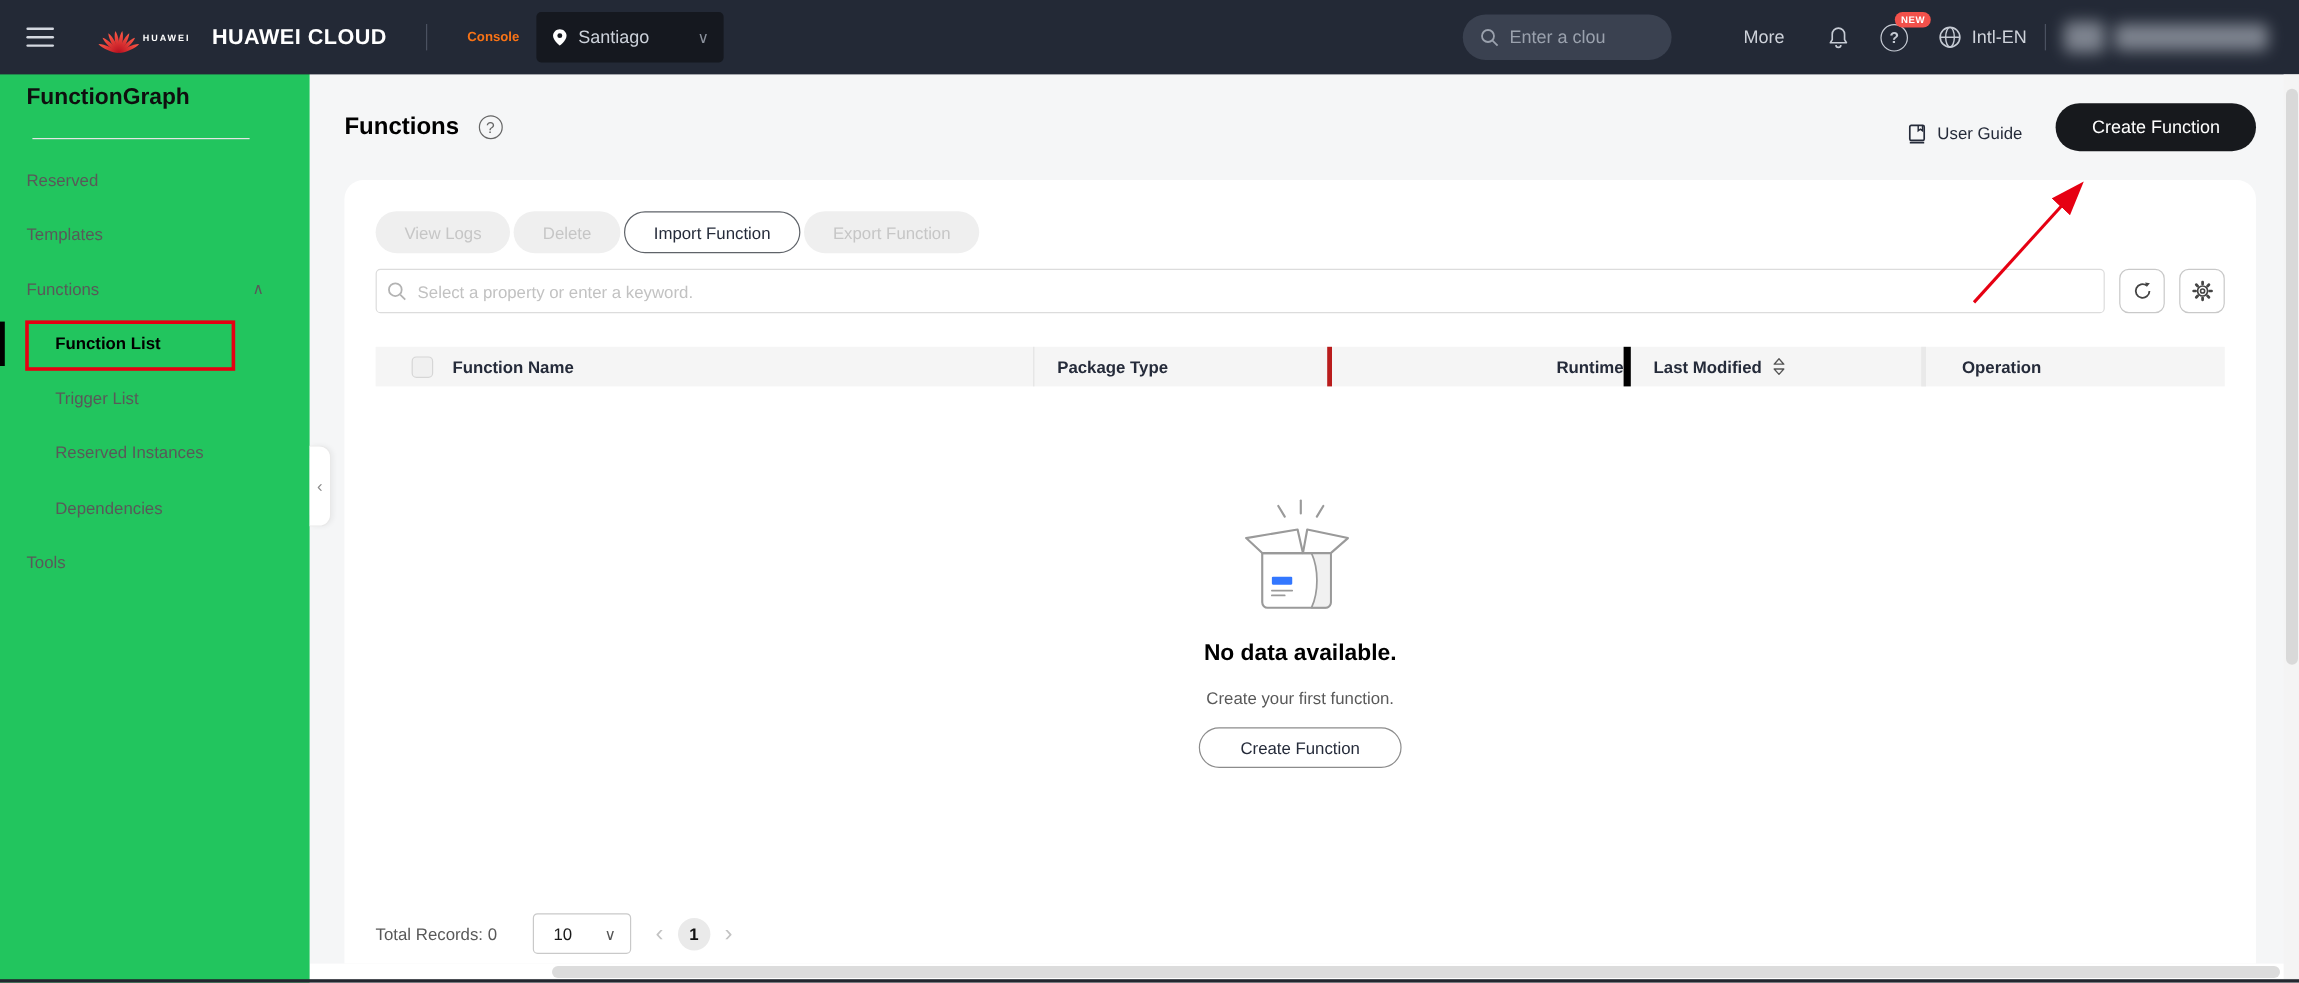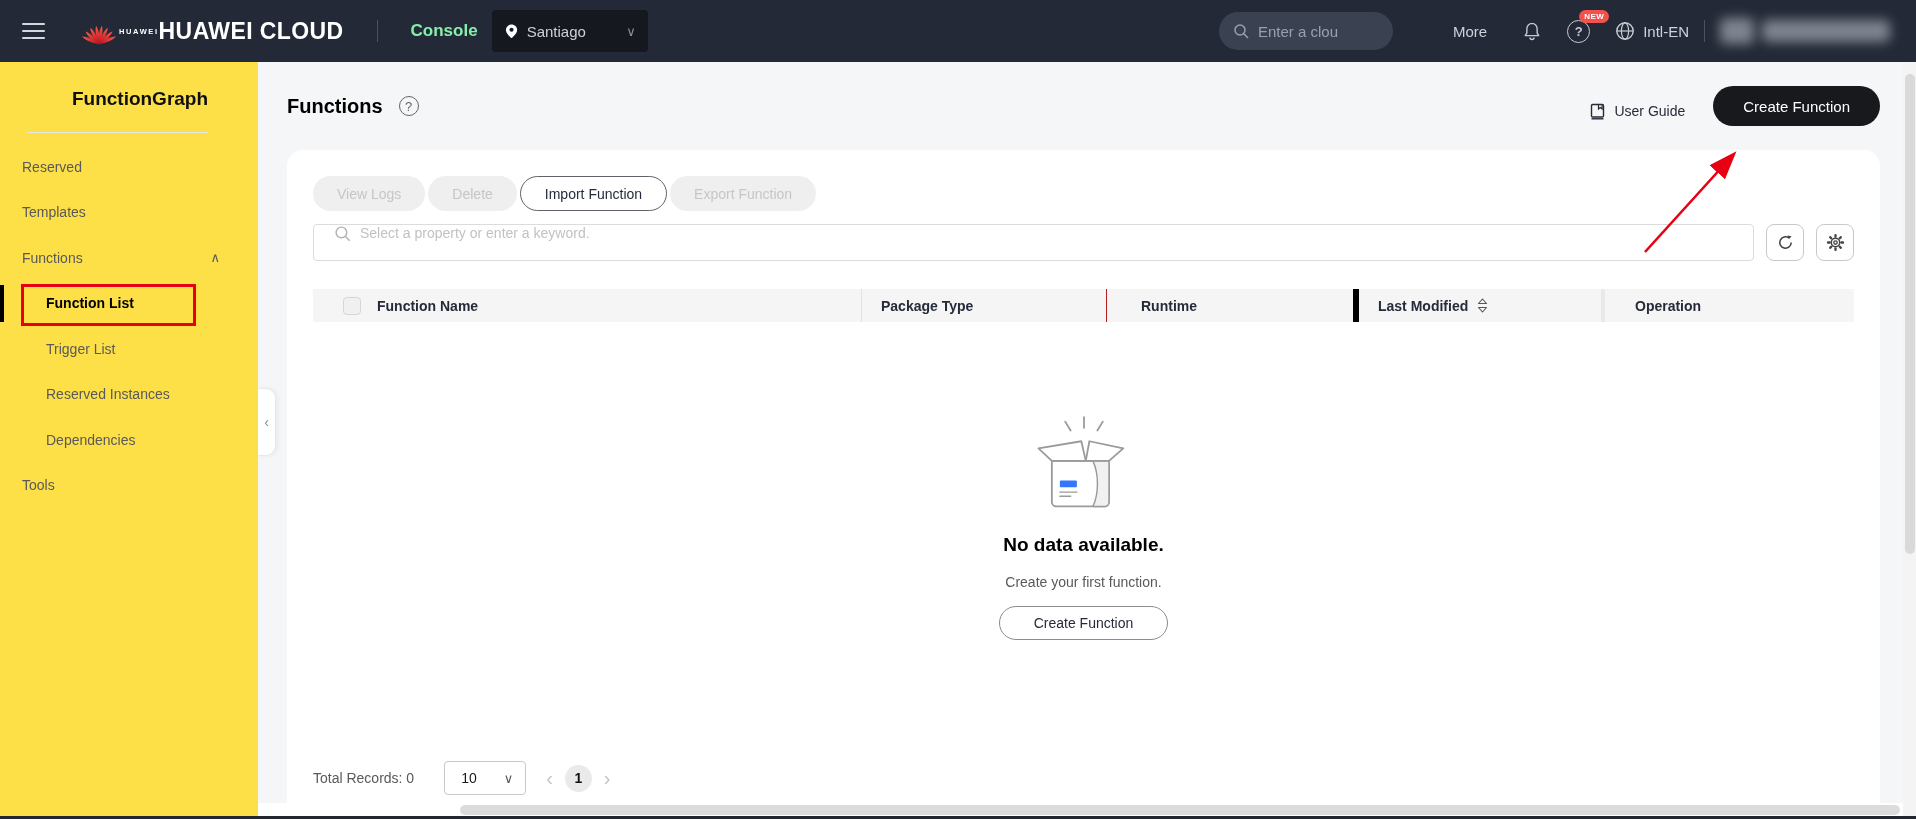--- a/index.html
+++ b/index.html
@@ -9,24 +9,24 @@
     font-family:"Liberation Sans", sans-serif; -webkit-font-smoothing:antialiased;
   }
 
   
   .topbar { position:absolute; left:0; top:0; right:0; height:62px; background:#232936;
             display:flex; align-items:center; color:#e6e9ef; z-index:20; }
   .hamburger { margin-left:22px; width:23px; cursor:pointer; }
   .hamburger i { display:block; height:2.5px; background:#d4d8e0; border-radius:1px; margin:4.5px 0; }
   .logo { margin-left:34px; display:flex; flex-direction:row; align-items:center; }
   .logo-sub { font-size:7.5px; font-weight:700; letter-spacing:1.6px; color:#fff; margin-top:1px; }
-  .brand { font-size:23px; font-weight:700; color:#fff; letter-spacing:.4px; white-space:nowrap; }
+  .brand { margin-left:18px; font-size:18px; font-weight:700; color:#fff; letter-spacing:.4px; white-space:nowrap; }
   .tb-divider { width:1px; height:22px; background:#4a5160; margin:0 33px; flex:0 0 1px; }
   .tb-divider.small { margin:0 15px; }
-  .console { font-size:17px; font-weight:700; color:#86efac; cursor:pointer; }
+  .console { font-size:11px; font-weight:700; color:#f97316; cursor:pointer; }
   .region { margin-left:14px; height:42px; width:156px; background:#15181f; border-radius:4px;
             display:flex; align-items:center; padding:0 12px; gap:8px; cursor:pointer; }
   .region-name { font-size:15px; color:#ccd1da; flex:1; }
   .chev { color:#8b919c; font-size:13px; line-height:1; }
   .tb-search { margin-left:auto; width:174px; height:38px; border-radius:19px; background:#3a4150;
                display:flex; align-items:center; padding:0 14px; gap:9px; }
   .tb-search input { flex:1; min-width:0; background:transparent; border:none; outline:none;
                      color:#9aa1ad; font-size:15px; font-family:inherit; }
   .tb-search input::placeholder { color:#9aa1ad; }
   .tb-more { margin-left:60px; font-size:15px; color:#ced2da; cursor:pointer; }
@@ -37,21 +37,21 @@
   .new-badge { position:absolute; top:-11px; left:11px; background:#f3514b; color:#fff;
                font-size:8px; font-weight:700; letter-spacing:.5px; padding:2px 5px; border-radius:8px; }
   .tb-globe { margin-left:24px; display:flex; align-items:center; gap:7px; cursor:pointer; }
   .tb-locale { font-size:15px; color:#ced2da; }
   .account { display:flex; align-items:center; gap:8px; margin-right:26px; cursor:pointer; }
   .blur-blob { background:#959ba6; opacity:.8; filter:blur(6px); border-radius:5px; }
   .blob-a { width:34px; height:26px; }
   .blob-b { width:128px; height:22px; }
 
   
-  .sidebar { position:absolute; left:0; top:62px; width:258px; bottom:0; background:#fde047; z-index:10;text-align:center; }
+  .sidebar { position:absolute; left:0; top:45px; width:258px; bottom:0; background:#22c55e; z-index:10; }
   .sb-title { margin:26px 0 0 22px; font-size:19px; font-weight:700; color:#0f0f0f; }
   .sb-divider { margin:22px 50px 0 27px; height:1px; background:#e5e5e5; }
   .sb-nav { margin-top:11px; }
   .sb-item { height:45.5px; display:flex; align-items:center; padding-left:22px;
              font-size:14px; color:#595959; position:relative; cursor:pointer; }
   .sb-item.sub { padding-left:46px; }
   .sb-item.active { font-weight:700; color:#000; }
   .active-bar { position:absolute; left:0; top:4px; bottom:4px; width:4px; background:#000; }
   .sb-chevron { position:absolute; right:38px; color:#595959; font-size:13px; }
   .red-box { position:absolute; left:21px; top:222px; width:175px; height:42px;
@@ -77,32 +77,32 @@
   .card { position:absolute; left:29px; top:88px; width:1593px; bottom:16px; background:#fff;
           border-radius:16px 16px 0 0; padding:26px 26px 0; }
 
   .toolbar { display:flex; gap:3px; }
   .btn { height:35px; border-radius:18px; padding:0 24px; font-size:14px; font-family:inherit;
          display:inline-flex; align-items:center; background:#efefef; color:#c6c6c6; border:none; }
   .btn.enabled { background:#fff; border:1px solid #5f6369; color:#252b3a; cursor:pointer; }
 
   .search-row { margin-top:13px; display:flex; gap:12px; align-items:center; }
   .search-box { flex:1; height:37px; border:1px solid #dcdcdc; border-radius:4px; background:#fff;
-                display:flex; align-items:flex-start; padding:0 20px; gap:9px; }
+                display:flex; align-items:center; padding:0 8px; gap:9px; }
   .search-box input { flex:1; border:none; outline:none; font-size:14px; color:#333; font-family:inherit; }
   .search-box input::placeholder { color:#c2c2c2; }
   .icon-btn { width:38px; height:37px; border:1px solid #c9c9c9; border-radius:8px; background:#fff;
               display:flex; align-items:center; justify-content:center; cursor:pointer; }
 
   .thead { margin-top:28px; height:33px; background:#f5f5f5; display:flex; align-items:center;
            font-size:14px; font-weight:700; color:#252b3a; }
   .th { display:flex; align-items:center; height:100%; }
   .col-name { flex:0 0 548px; padding-left:30px; gap:16px; }
   .col-pkg  { flex:0 0 245px; border-left:1px solid #e3e3e3; padding-left:19px; }
-  .col-rt   { flex:0 0 247px; border-left:1px solid #b91c1c; padding-left:34px; }
+  .col-rt   { flex:0 0 247px; border-left:4px solid #b91c1c; padding-left:11px;justify-content:flex-end; }
   .col-lm   { flex:0 0 248px; border-left:6px solid #000000; padding-left:19px; gap:9px; }
   .col-op   { flex:1; border-left:4px solid #e9e9e9; padding-left:30px; }
   .checkbox { width:18px; height:18px; border:1px solid #d6d6d6; border-radius:4px; background:#f0f0f0; cursor:pointer; }
 
   .empty { display:flex; flex-direction:column; align-items:center; margin-top:88px; }
   .empty-title { margin-top:24px; font-size:19px; font-weight:700; color:#000; }
   .empty-sub { margin-top:18px; font-size:14px; color:#595959; }
   .empty-btn { margin-top:16px; height:34px; padding:0 34px; border:1px solid #8c8c8c; border-radius:17px;
                background:#fff; font-size:14px; color:#252b3a; font-family:inherit; cursor:pointer; }
 

